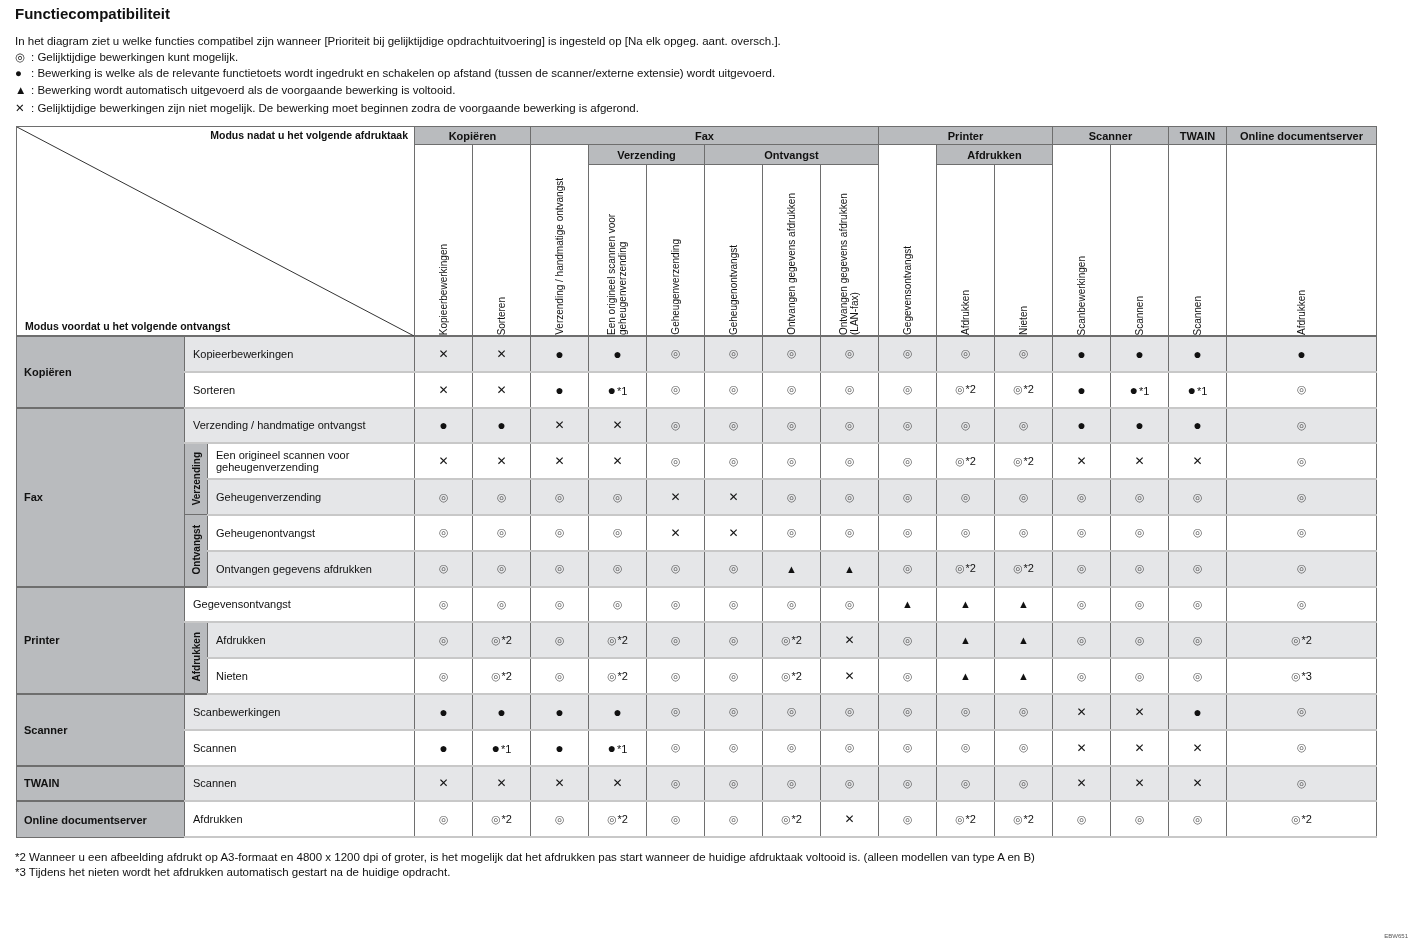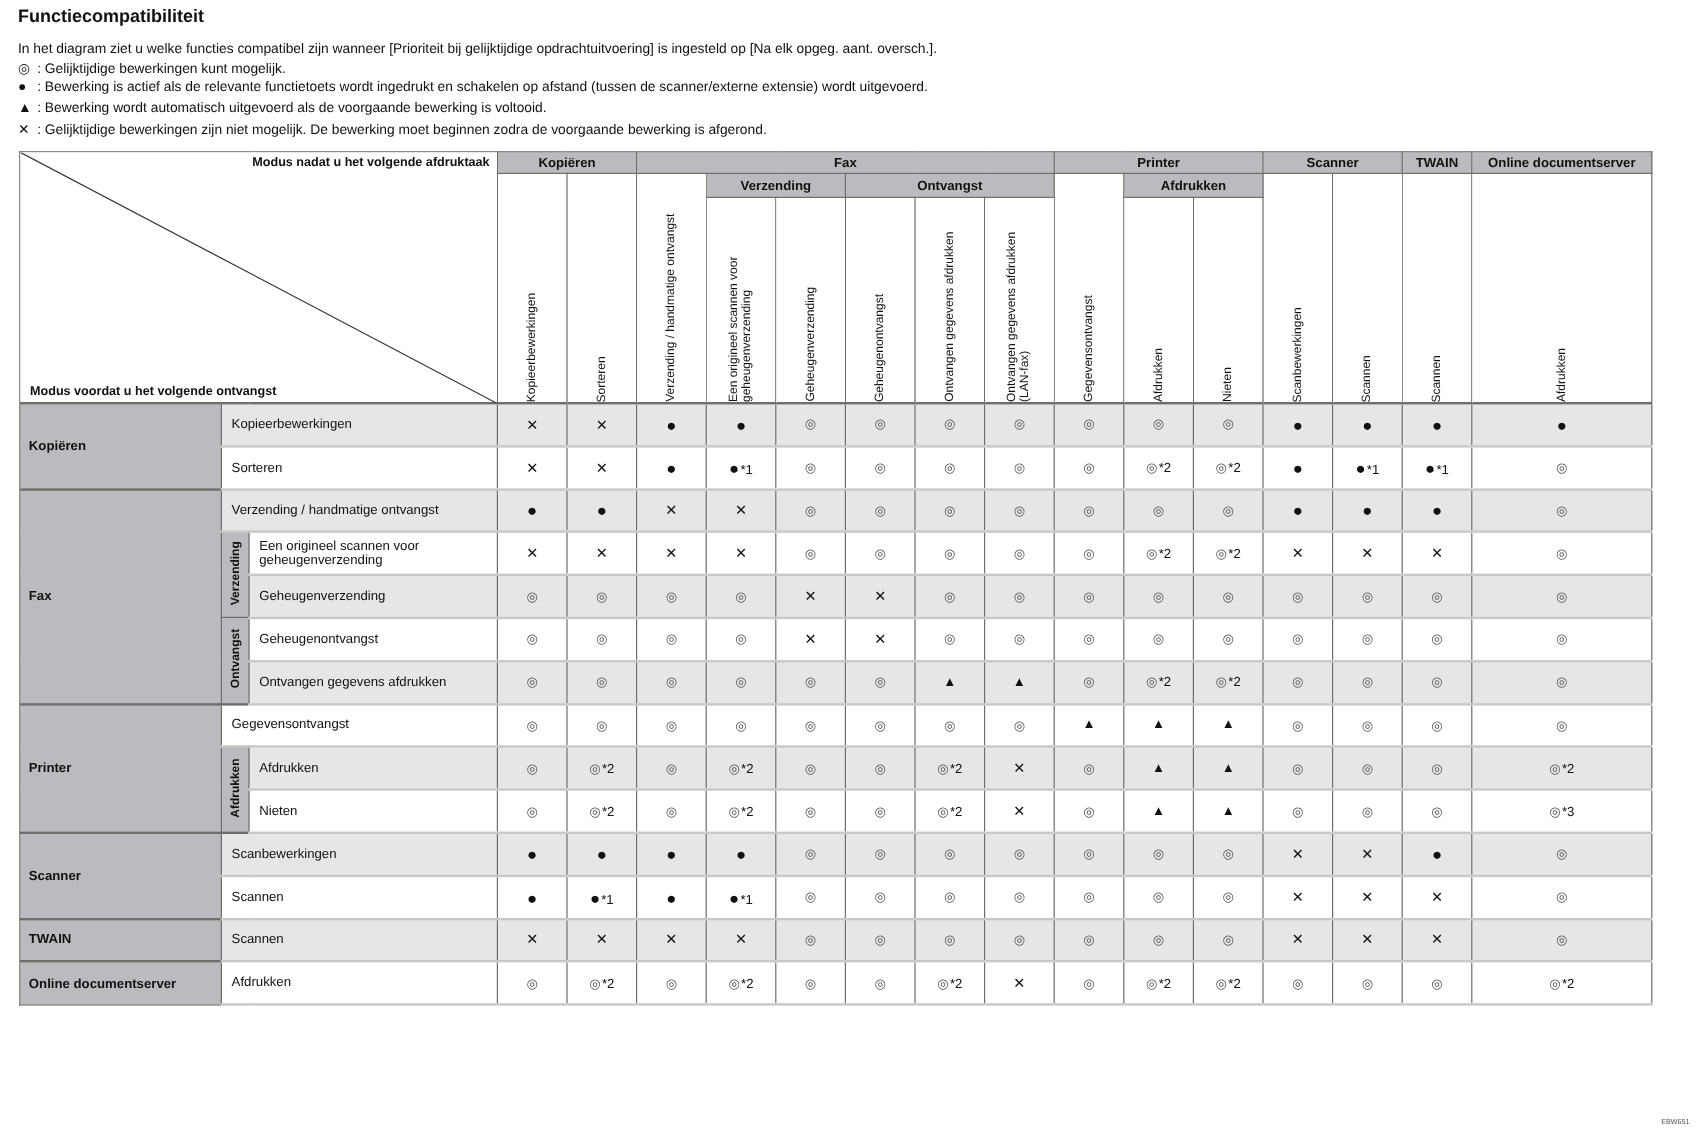--- a/index.html
+++ b/index.html
@@ -36,21 +36,21 @@
 </head>
 <body>
 
 <div class="title">Functiecompatibiliteit</div>
 <div class="intro" style="top:33px;">In het diagram ziet u welke functies compatibel zijn wanneer [Prioriteit bij gelijktijdige opdrachtuitvoering] is ingesteld op [Na elk opgeg. aant. oversch.].</div>
 
 <div class="legend-line" style="top:50px;">
   <span class="sym">◎</span><span>: Gelijktijdige bewerkingen kunt mogelijk.</span>
 </div>
 <div class="legend-line" style="top:67px;">
-  <span class="sym">●</span><span>: Bewerking is actief als de relevante functietoets wordt ingedrukt en schakelen op afstand (tussen de scanner/externe extensie) wordt uitgevoerd.</span>
+  <span class="sym">●</span><span>: Bewerking is welke als de relevante functietoets wordt ingedrukt en schakelen op afstand (tussen de scanner/externe extensie) wordt uitgevoerd.</span>
 </div>
 <div class="legend-line" style="top:84px;">
   <span class="sym">▲</span><span>: Bewerking wordt automatisch uitgevoerd als de voorgaande bewerking is voltooid.</span>
 </div>
 <div class="legend-line" style="top:101px;">
   <span class="sym">✕</span><span>: Gelijktijdige bewerkingen zijn niet mogelijk. De bewerking moet beginnen zodra de voorgaande bewerking is afgerond.</span>
 </div>
 
 <table class="grid">
   <colgroup>
@@ -435,15 +435,17 @@
         <td class="cell"><span style="color: rgb(85, 85, 85);">◎</span><span class="note">*2</span></td>
         <td class="cell"><span style="color: rgb(85, 85, 85);">◎</span></td>
         <td class="cell"><span style="color: rgb(85, 85, 85);">◎</span></td>
         <td class="cell"><span style="color: rgb(85, 85, 85);">◎</span></td>
         <td class="cell"><span style="color: rgb(85, 85, 85);">◎</span><span class="note">*2</span></td>
   </tr>
 </tbody>
   </table>
 
 <div class="footnotes">
+  <div>*2 Wanneer u een afbeelding afdrukt op A3-formaat en 4800 x 1200 dpi of groter, is het mogelijk dat het afdrukken pas start wanneer de huidige afdruktaak voltooid is. (alleen modellen van type A en B)</div>
+  <div>*3 Tijdens het nieten wordt het afdrukken automatisch gestart na de huidige opdracht.</div>
 </div>
 
 <div class="code">EBW651</div>
 
 </body></html>

